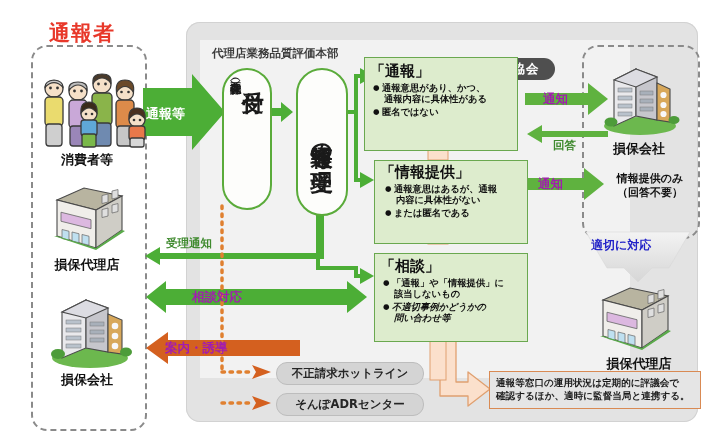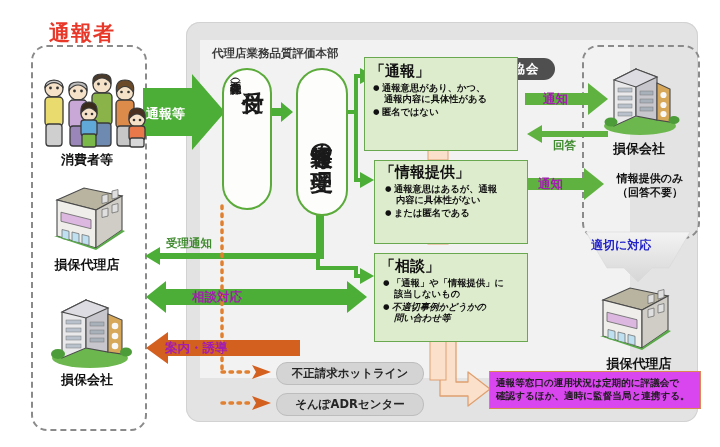--- a/index.html
+++ b/index.html
@@ -42,21 +42,21 @@
   .arrow-label{font-weight:bold;color:#fff;font-size:13px;white-space:nowrap;}
   .lbl-green{font-weight:bold;color:#3f8a2e;font-size:11.5px;white-space:nowrap;}
   .lbl-white{font-weight:bold;color:#a21caf;font-size:12.5px;white-space:nowrap;}
 
   
   .hotline{background:#d4d4d4;border:1.5px solid #bdbdbd;border-radius:11px;
      font-size:11.5px;font-weight:bold;color:#252525;text-align:center;
      line-height:20px;white-space:nowrap;}
 
   
-  .note{background:#d946ef;border:1.5px solid #d98a53;font-size:9.6px;
+  .note{background:#e5e5e5;border:1.5px solid #d98a53;font-size:9.6px;
         font-weight:bold;color:#1c1c1c;line-height:1.35;padding:5px 6px;}
 
   .cap-label{font-size:13px;font-weight:bold;color:#111;text-align:center;white-space:nowrap;}
   .blue-lbl{font-size:12px;font-weight:bold;color:#2323c8;white-space:nowrap;}
   .green-box-lbl{font-size:11px;font-weight:bold;color:#111;text-align:center;line-height:1.25;}
 </style>
 </head>
 <body>
 
 <div id="stage" class="nosel">

